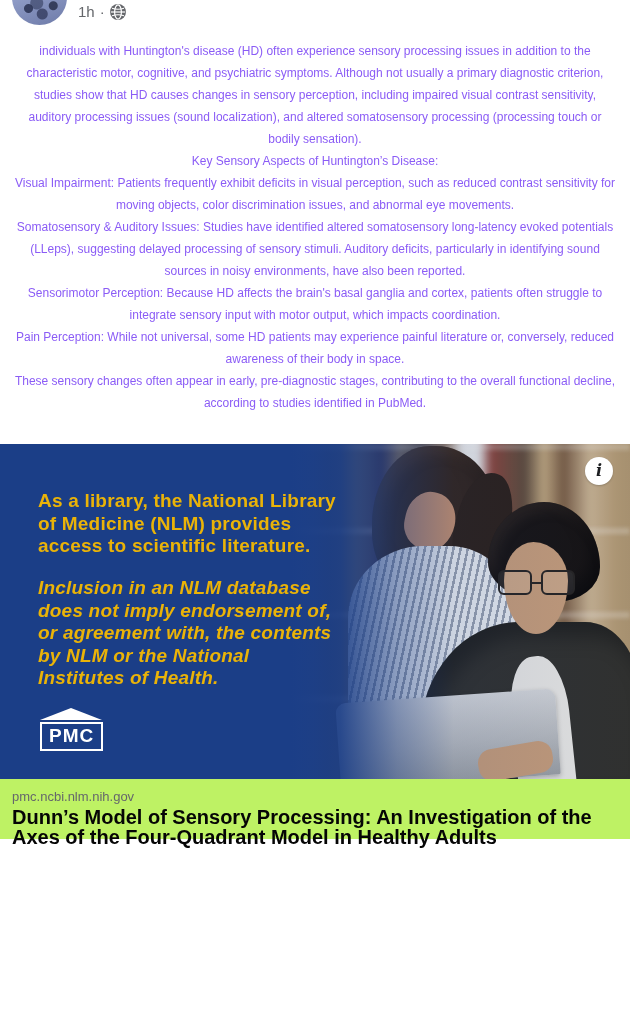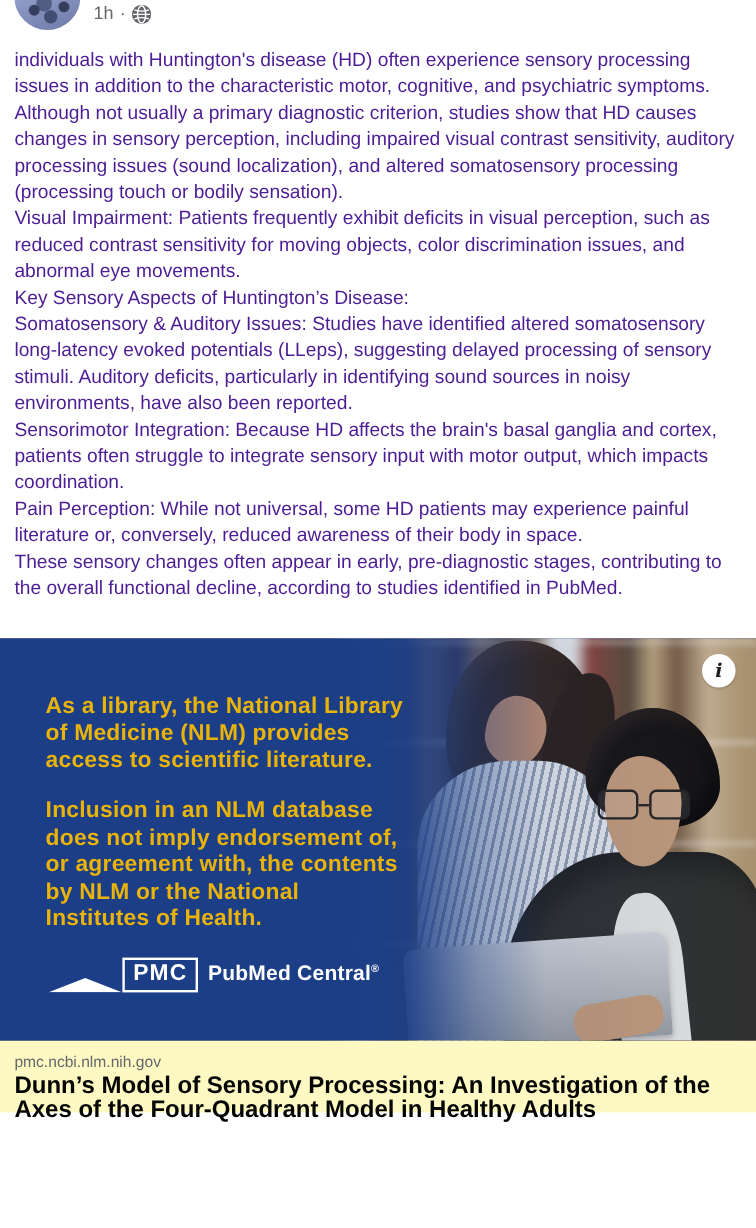--- a/index.html
+++ b/index.html
@@ -14,21 +14,21 @@
       radial-gradient(circle at 55% 80%, rgba(52,60,95,.8) 0 5px, transparent 6px),
       radial-gradient(circle at 75% 65%, rgba(35,42,70,.8) 0 4px, transparent 5px),
       radial-gradient(circle at 45% 60%, rgba(60,70,105,.7) 0 6px, transparent 7px),
       linear-gradient(160deg,#aeb9dd 0%,#8c99c4 45%,#6d7aa8 100%);}
   .meta{position:absolute;left:78px;top:3px;display:flex;align-items:center;gap:5px;
     color:#65676b;font-size:15px;justify-content:center;}
   .meta .ts{cursor:pointer;}
   .globe{display:inline-flex;width:16px;height:16px;}
 
   
-  .post-text{margin:14px 12px 0;color:#4c1d95;font-size:16px;line-height:22px;}
+  .post-text{margin:14px 12px 0;color:#8b5cf6;font-size:12px;line-height:22px;text-align:center;}
   .post-text p{margin:0;}
 
   
   .card{display:block;margin-top:30px;text-decoration:none;cursor:pointer;}
   .card-image{position:relative;width:630px;height:335px;overflow:hidden;background:#1b3e87;}
 
   
   .photo{position:absolute;inset:0;}
   .shelf{position:absolute;inset:-12px;filter:blur(3px);
     background:linear-gradient(90deg,
@@ -74,36 +74,36 @@
 
   .blue-overlay{position:absolute;inset:0;
     background:linear-gradient(90deg,#1b3e87 0%,#1b3e87 46%,
       rgba(27,62,135,.92) 54%,rgba(27,62,135,.45) 63%,
       rgba(27,62,135,.14) 72%,rgba(27,62,135,.05) 100%);}
 
   
   .nlm-block{position:absolute;left:38px;color:#eab308;font-weight:600;font-size:19px;
     line-height:22.5px;white-space:pre-line;letter-spacing:.2px;}
   .nlm-1{top:46px;}
-  .nlm-2{top:133px;}
+  .nlm-2{top:133px;font-style:italic;}
   .pmc-logo{position:absolute;left:40px;top:264px;display:flex;align-items:center;color:#fff;}
-  .pmc-mark{display:flex;align-items:flex-end;}
+  .pmc-mark{display:flex;flex-direction:column;align-items:flex-start;}
   .pmc-roof-fill{width:62px;height:12px;background:#fff;clip-path:polygon(50% 0,100% 100%,0 100%);}
   .pmc-box{margin-top:2px;border:2.5px solid #fff;padding:1px 7px 2px;font-weight:700;
     font-size:19px;letter-spacing:1px;line-height:22px;}
   .pmc-name{margin-left:8px;font-size:17.5px;font-weight:600;letter-spacing:.2px;}
   .pmc-name sup{font-size:9px;}
   .info-btn{position:absolute;top:13px;right:17px;width:28px;height:28px;border-radius:50%;
     background:#fff;display:flex;align-items:center;justify-content:center;cursor:pointer;
     box-shadow:0 1px 2px rgba(0,0,0,.2);}
   .info-i{font-family:"DejaVu Serif",serif;font-style:italic;font-weight:700;font-size:16px;
     color:#1c1e21;line-height:1;}
 
   
-  .card-footer{width:630px;height:60px;background:#fef9c3;box-sizing:border-box;
+  .card-footer{width:630px;height:60px;background:#bef264;box-sizing:border-box;
     padding:10px 12px 0;}
   .domain{color:#65676b;font-size:13px;line-height:16px;margin-bottom:3px;}
   .title{color:#050505;font-size:20px;font-weight:700;line-height:19.5px;max-width:606px;}
 </style>
 </head>
 <body>
 
 <div class="page">
 
   <header class="post-header">
@@ -118,24 +118,24 @@
           <line x1="0.8" y1="8" x2="15.2" y2="8" stroke="#fff" stroke-width="1.2"></line>
           <path d="M2 4.2 Q8 6.4 14 4.2" fill="none" stroke="#fff" stroke-width="1.1"></path>
           <path d="M2 11.8 Q8 9.6 14 11.8" fill="none" stroke="#fff" stroke-width="1.1"></path>
         </svg>
       </span>
     </div>
   </header>
 
   <div class="post-text">
     <p>individuals with Huntington's disease (HD) often experience sensory processing issues in addition to the characteristic motor, cognitive, and psychiatric symptoms. Although not usually a primary diagnostic criterion, studies show that HD causes changes in sensory perception, including impaired visual contrast sensitivity, auditory processing issues (sound localization), and altered somatosensory processing (processing touch or bodily sensation).</p>
+    <p>Key Sensory Aspects of Huntington’s Disease:</p>
     <p>Visual Impairment: Patients frequently exhibit deficits in visual perception, such as reduced contrast sensitivity for moving objects, color discrimination issues, and abnormal eye movements.</p>
-    <p>Key Sensory Aspects of Huntington’s Disease:</p>
     <p>Somatosensory &amp; Auditory Issues: Studies have identified altered somatosensory long-latency evoked potentials (LLeps), suggesting delayed processing of sensory stimuli. Auditory deficits, particularly in identifying sound sources in noisy environments, have also been reported.</p>
-    <p>Sensorimotor Integration: Because HD affects the brain's basal ganglia and cortex, patients often struggle to integrate sensory input with motor output, which impacts coordination.</p>
+    <p>Sensorimotor Perception: Because HD affects the brain's basal ganglia and cortex, patients often struggle to integrate sensory input with motor output, which impacts coordination.</p>
     <p>Pain Perception: While not universal, some HD patients may experience painful literature or, conversely, reduced awareness of their body in space.</p>
     <p>These sensory changes often appear in early, pre-diagnostic stages, contributing to the overall functional decline, according to studies identified in PubMed.</p>
   </div>
 
   <a class="card">
     <div class="card-image">
       <div class="photo">
         <div class="shelf"></div>
         <div class="shelf-lines"></div>
         <div class="woman-hair"></div>
@@ -165,23 +165,20 @@
 does not imply endorsement of,
 or agreement with, the contents
 by NLM or the National
 Institutes of Health.</div>
 
       <div class="pmc-logo">
         <div class="pmc-mark">
           <div class="pmc-roof-fill"></div>
           <div class="pmc-box">PMC</div>
         </div>
-        <div class="pmc-name">
-          <span>PubMed Central</span><sup>®</sup>
-        </div>
       </div>
 
       <div class="info-btn">
         <span class="info-i">i</span>
       </div>
     </div>
 
     <div class="card-footer">
       <div class="domain">pmc.ncbi.nlm.nih.gov</div>
       <div class="title">Dunn’s Model of Sensory Processing: An Investigation of the Axes of the Four-Quadrant Model in Healthy Adults</div>

